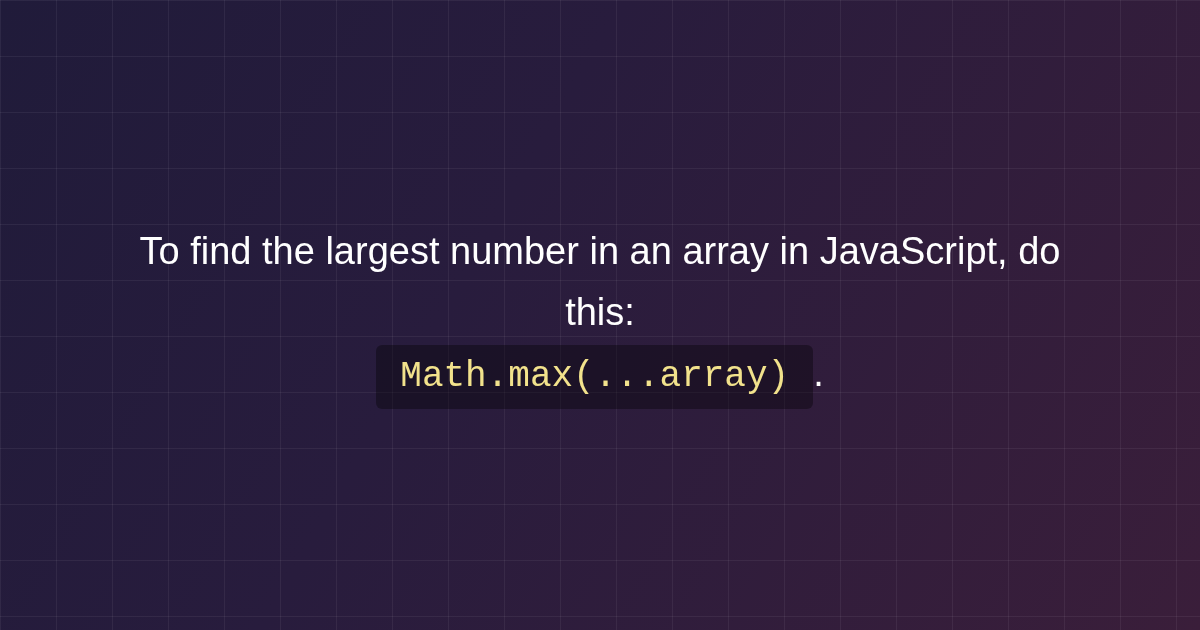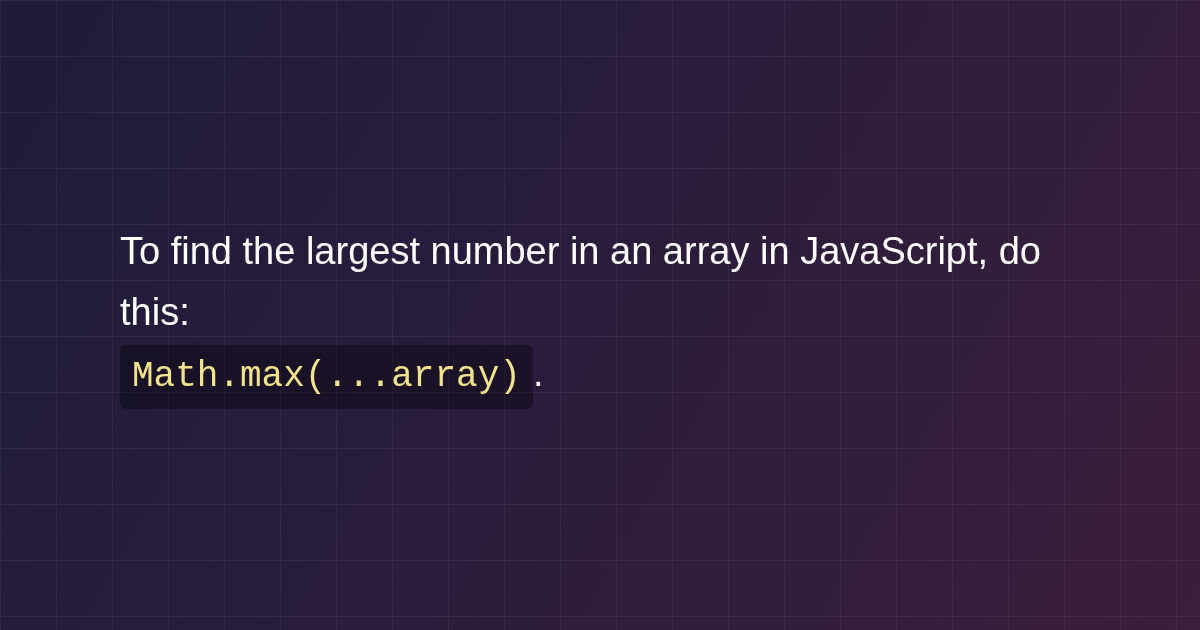--- a/index.html
+++ b/index.html
@@ -35,26 +35,27 @@
       position: relative;
       z-index: 1;
       max-width: 960px;
     }
     .text {
       font-family: -apple-system, BlinkMacSystemFont, "Segoe UI", "Helvetica Neue", Arial, sans-serif;
       font-size: 38px;
       line-height: 1.6;
       color: #ffffff;
       font-weight: 400;
+      text-align: center;
     }
     .code {
       font-family: "SFMono-Regular", Consolas, "Liberation Mono", Menlo, monospace;
       background: rgba(0, 0, 0, 0.35);
       color: #f2e28c;
-      padding: 3px 12px;
+      padding: 3px 24px;
       border-radius: 6px;
       font-size: 36px;
       display: inline-block;
     }
     .period {
       color: #ffffff;
     }
   </style>
 </head>
 <body>

